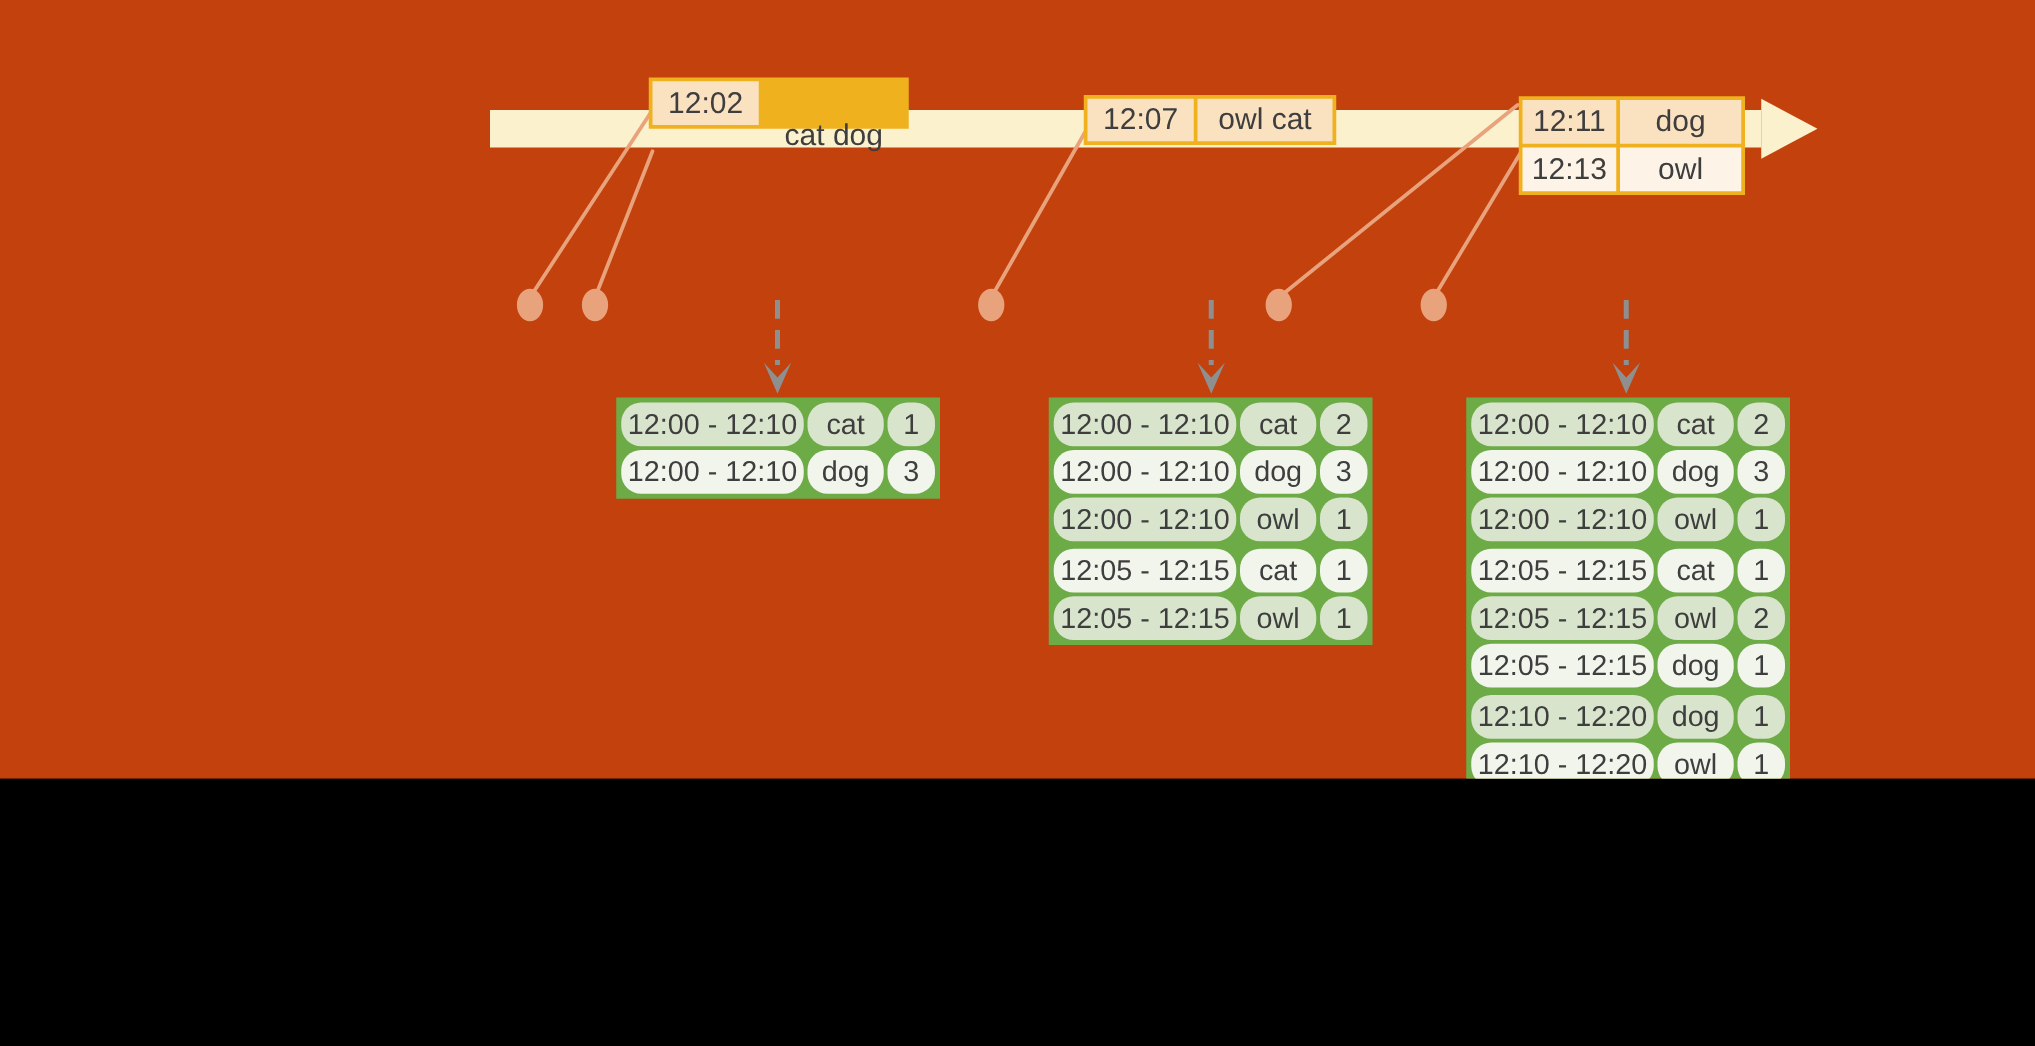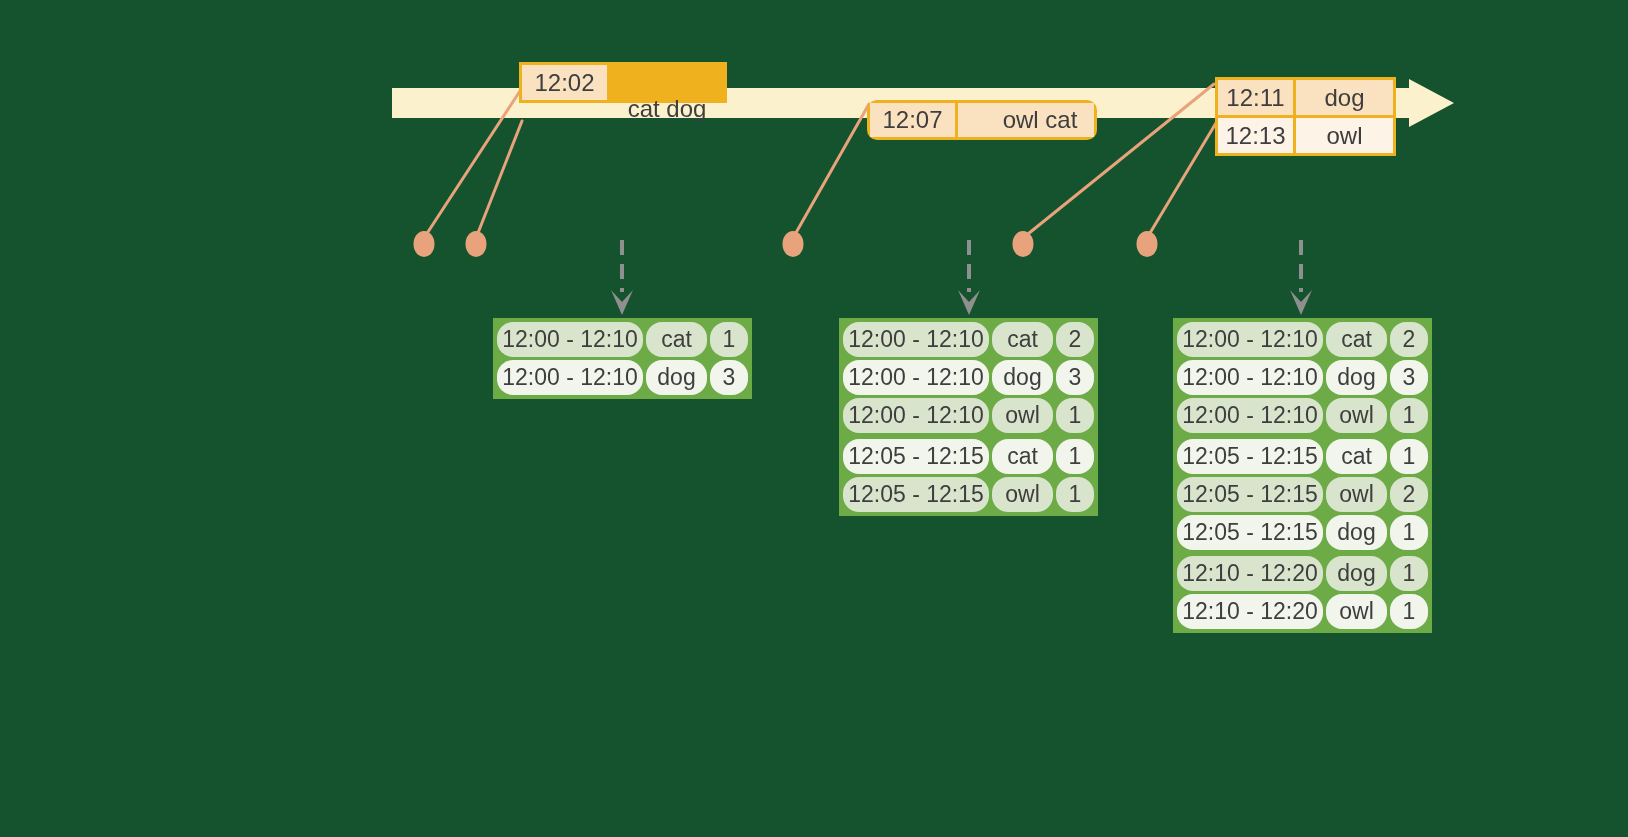--- a/index.html
+++ b/index.html
@@ -1,36 +1,36 @@
 <!DOCTYPE html>
 <html><head>
 <meta charset="utf-8">
 <style>
   html,body { margin:0; padding:0; background:#000; }
   .canvas {
-    position:relative; width:1628px; height:837px; background:#14532d;
+    position:relative; width:1628px; height:623px; background:#c2410c;
     font-family:"Liberation Sans", sans-serif; color:#3E3E3E; overflow:hidden;
   }
   svg.layer { position:absolute; left:0; top:0; }
 
   
   .etable {
     position:absolute; background:#F0B11E; padding:3px;
     display:flex; flex-direction:column; gap:3px; box-sizing:border-box;
   }
   .erow { display:flex; gap:3px; height:35px; }
   .etable.t2 .erow { height:34px; }
   .ecell { display:flex; align-items:center; justify-content:center; font-size:24px; }
   .erow.dark  .ecell { background:#FAE2C1; }
   .erow.light .ecell { background:#FDF3E6; }
   .t1 .etime { width:85px; }  .t1 .ewords { width:114px;margin-top:44px; }
-  .t2 .etime { width:85px; }  .t2 .ewords { width:108px;padding-left:28px; }
+  .t2 .etime { width:85px; }  .t2 .ewords { width:108px; }
   .t3 .etime { width:75px; }  .t3 .ewords { width:97px; }
   #etable1 { left:519px;  top:62px; }
-  #etable2 { left:867px;  top:100px;border-radius:10px; }
+  #etable2 { left:867px;  top:76px; }
   #etable3 { left:1215px; top:50px;margin-top:27px; }
 
   
   .gtable {
     position:absolute; background:#6DAB46; padding:4px;
     display:flex; flex-direction:column; gap:3px; box-sizing:border-box;
   }
   .grow { display:flex; gap:3px; height:35px; }
   .grow.group-end { margin-bottom:3px; }   
   .gcell { display:flex; align-items:center; justify-content:center; font-size:23px;border-radius:16px; }

